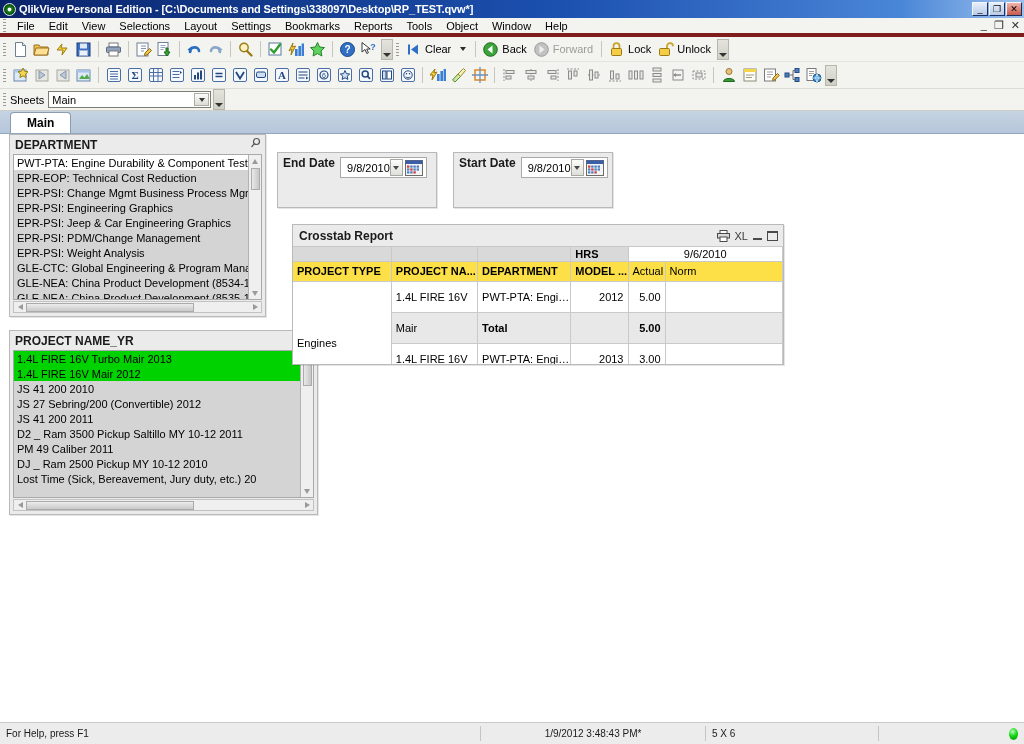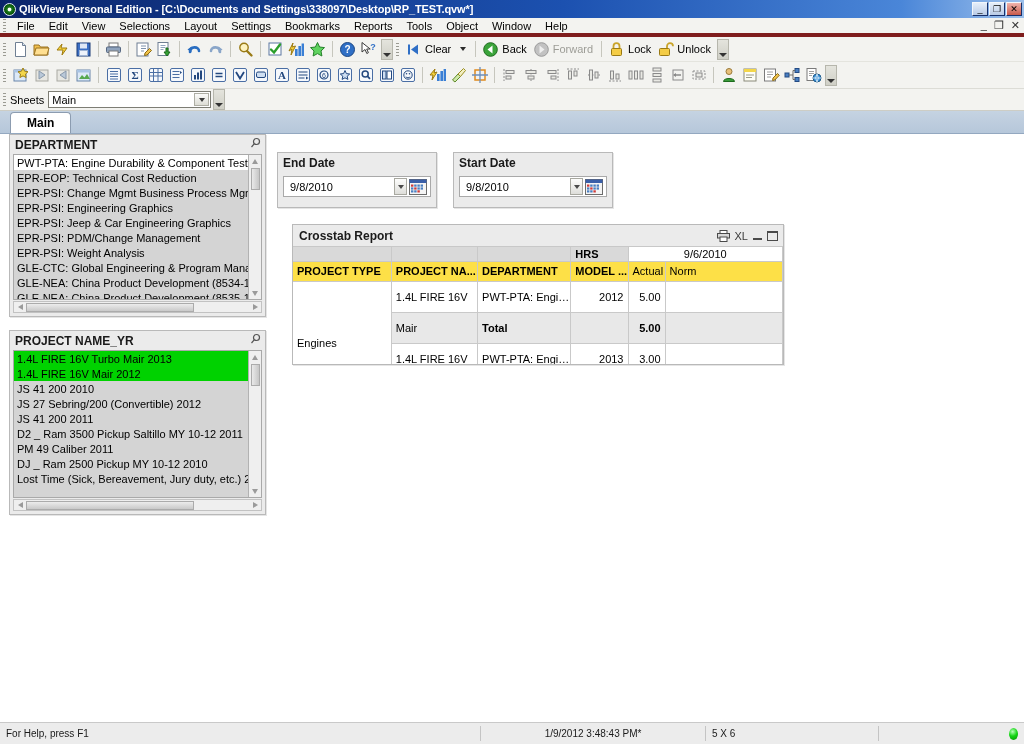--- a/index.html
+++ b/index.html
@@ -275,21 +275,21 @@
     background: linear-gradient(to bottom, #ececec, #c9c9c9);
     border: 1px solid #ababab;
   }
 
   
   .inputbox {
     position: absolute;
     background: #ebebeb;
     border: 1px solid #b9b9b9;
     box-shadow: 1px 1px 0 rgba(0,0,0,0.10);
-    display: flex; flex-direction: column;
+    display: flex; flex-direction: row;
   }
   .ib-caption {
     height: 19px;
     display: flex; align-items: center;
     padding-left: 5px;
     font-size: 12px; font-weight: bold; color: #1a1a1a;
     flex: 0 0 auto;
   }
   .ib-field-wrap {
     margin: 4px 5px 6px 5px;
@@ -926,21 +926,21 @@
             <div class="arl"></div>
           </div>
         <div class="hthumb" style="width:168px;"></div>
         <div class="spacer"></div>
         <div class="scr-btn-h">
             <div class="arr"></div>
           </div>
       </div>
     </div>
 
-    <div class="listbox" style="left:9px; top:196px; width:257px; height:185px;">
+    <div class="listbox" style="left:9px; top:196px; width:309px; height:185px;">
       <div class="lb-caption">
         <div class="lb-title">PROJECT NAME_YR</div>
         <div>
           <svg width="13" height="13" viewBox="0 0 13 13">
               <circle cx="7.5" cy="4.5" r="3" fill="none" stroke="#555" stroke-width="1.2"></circle>
               <path d="M5.4 6.6 L2.5 10" stroke="#555" stroke-width="1.2"></path>
             </svg>
         </div>
       </div>
       <div class="lb-body">

